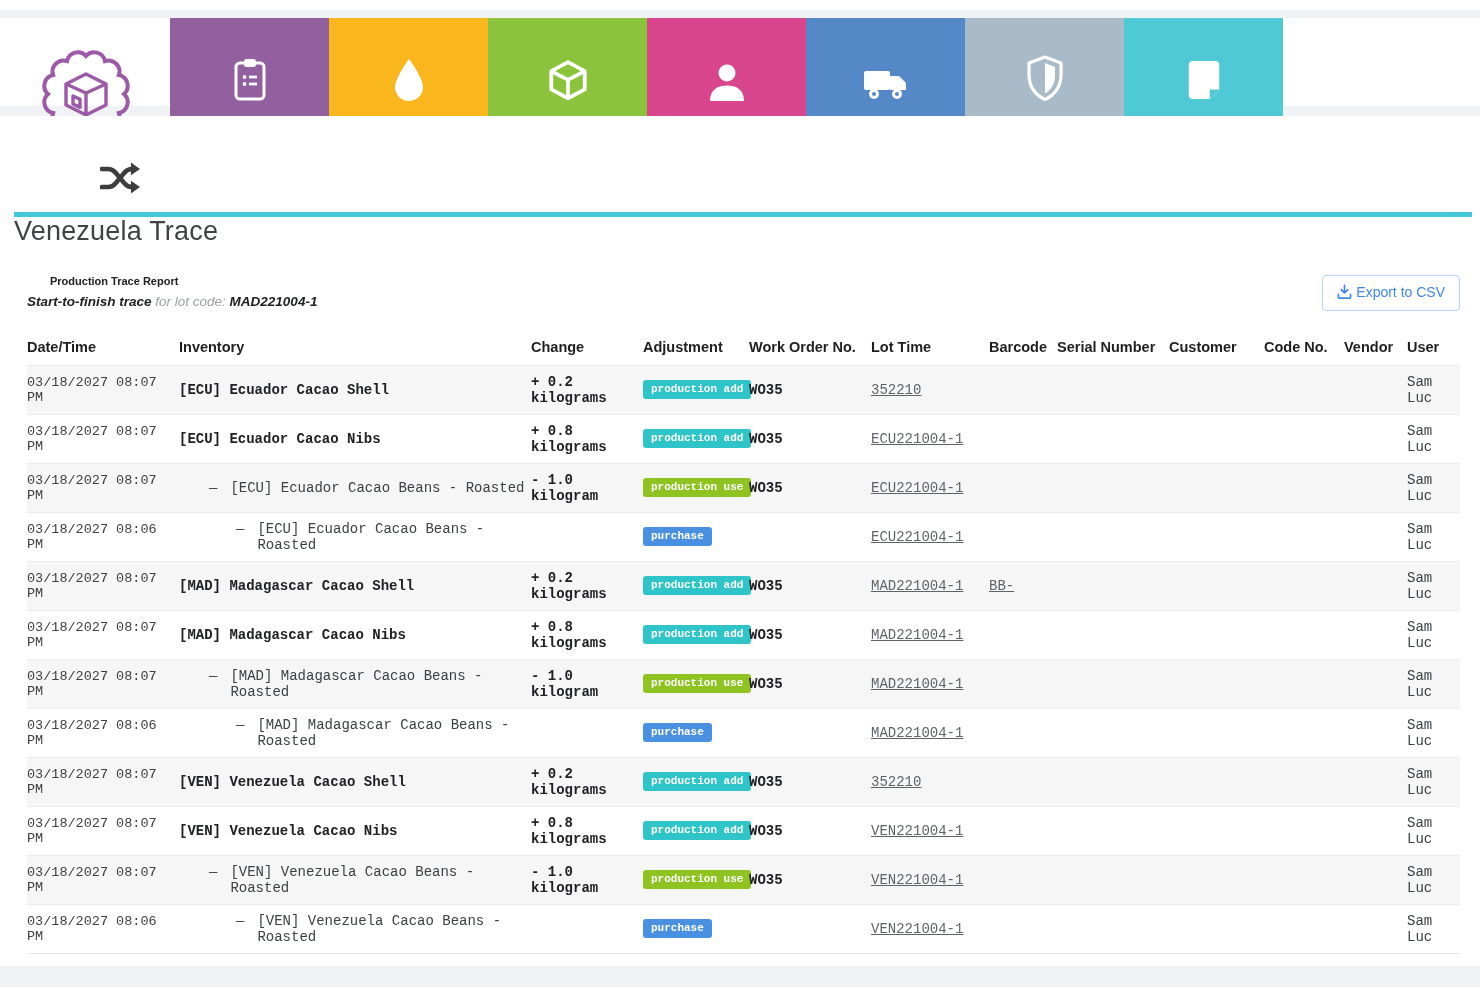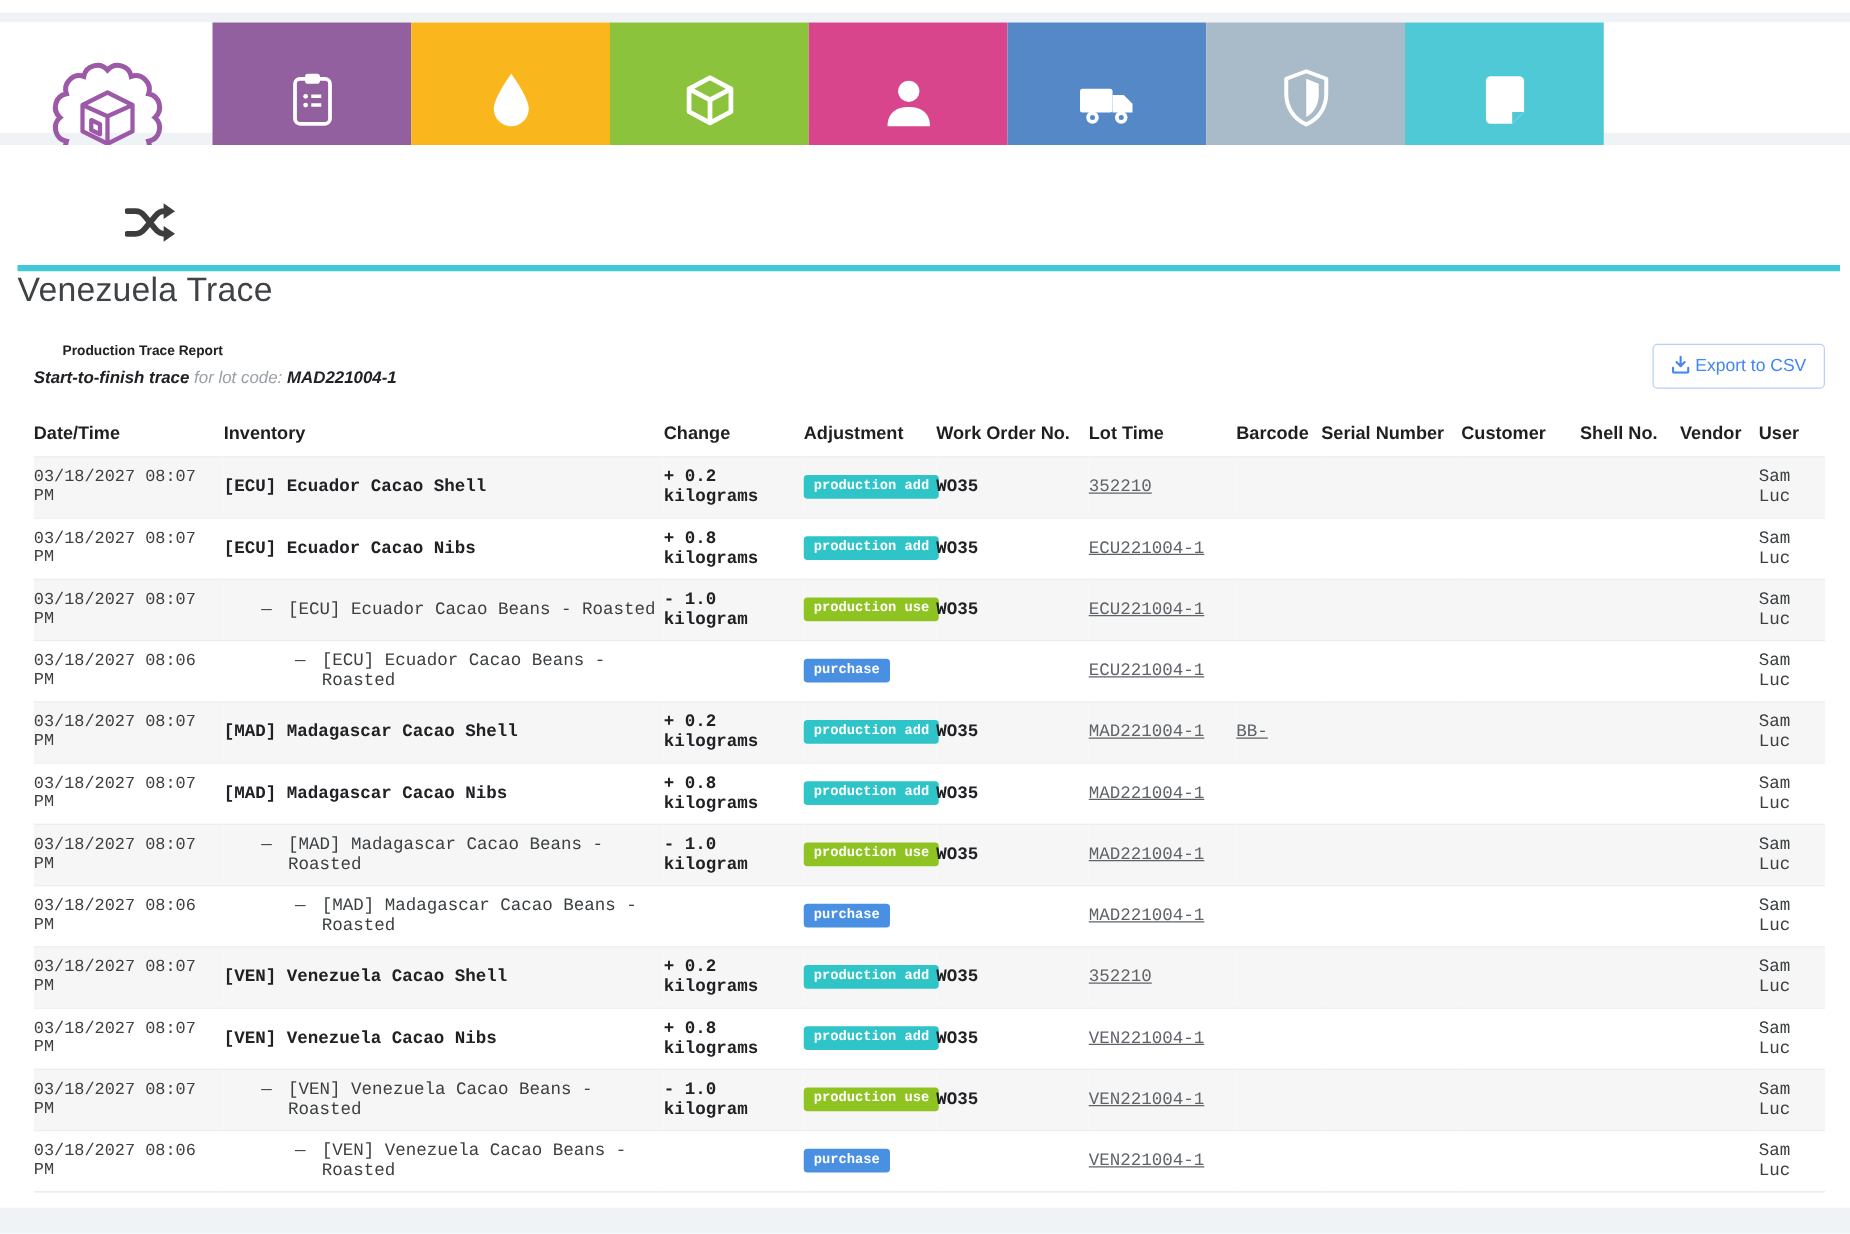--- a/index.html
+++ b/index.html
@@ -219,21 +219,21 @@
       <tr>
         <th>Date/Time</th>
         <th>Inventory</th>
         <th>Change</th>
         <th>Adjustment</th>
         <th>Work Order No.</th>
         <th>Lot Time</th>
         <th>Barcode</th>
         <th>Serial Number</th>
         <th>Customer</th>
-        <th>Shell No.</th>
+        <th>Code No.</th>
         <th>Vendor</th>
         <th>User</th>
       </tr>
     </thead>
     <tbody id="rows">
         <tr class="toplevel">
     <td class="dt">03/18/2027 08:07 PM</td>
     <td>
       <span class="inv-wrap lv0">
               <span class="inv-name">[ECU] Ecuador Cacao Shell</span>

